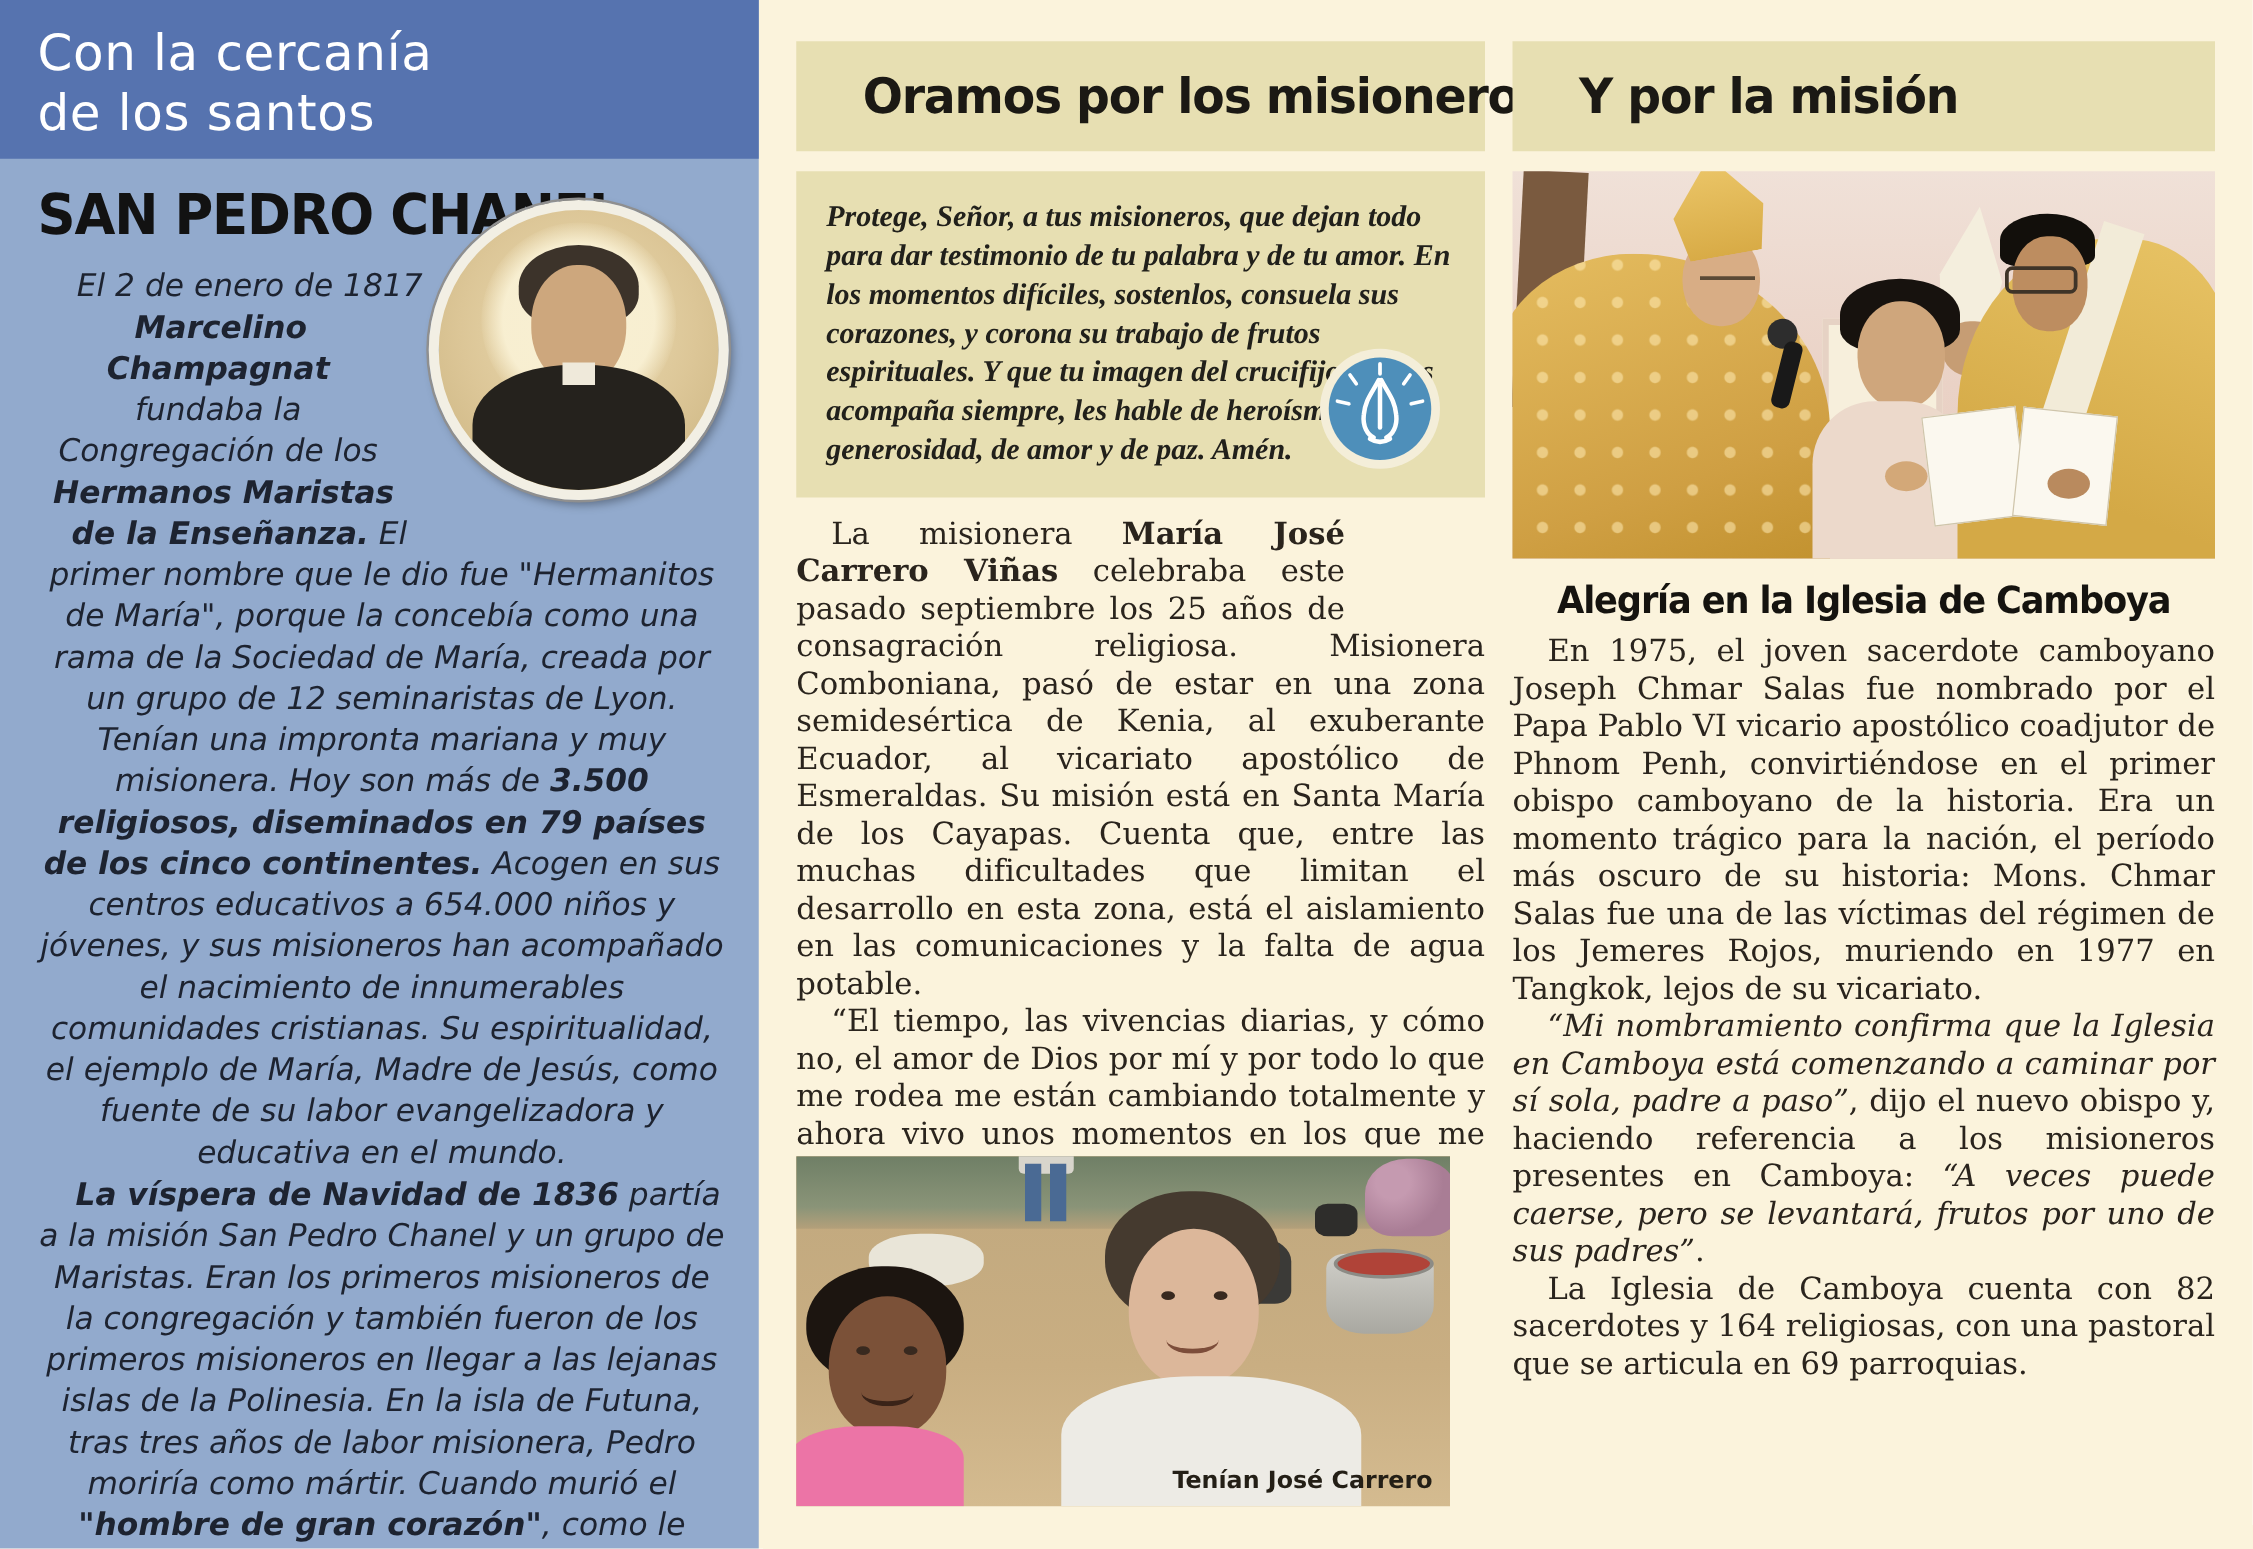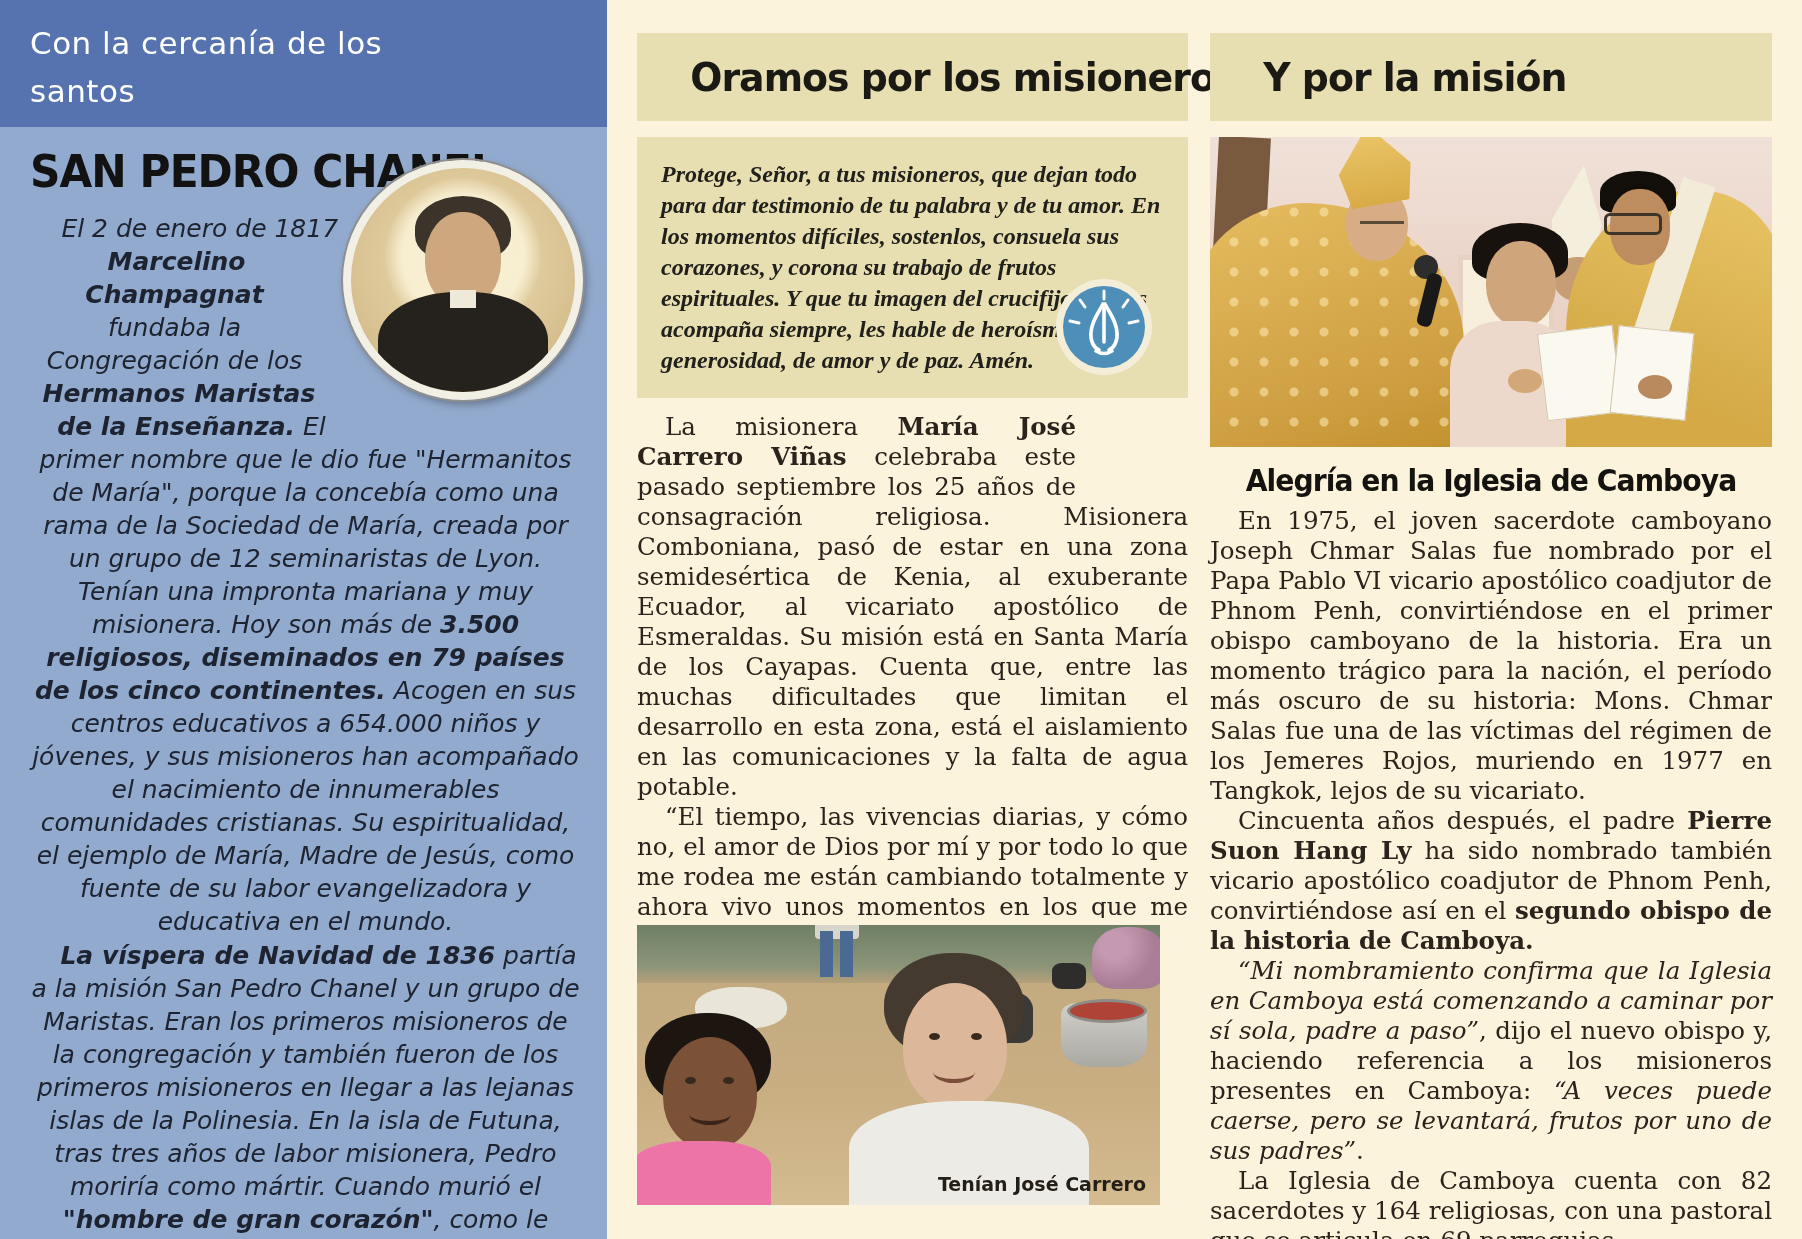--- a/index.html
+++ b/index.html
@@ -5,21 +5,21 @@
   html,body{margin:0;padding:0;}
   .page{
     position:relative; width:1802px; height:1239px; overflow:hidden;
     background:#fbf3dc;
     font-family:"DejaVu Sans", sans-serif;
   }
   
   .left-col{position:absolute;left:0;top:0;width:607px;height:1239px;background:#92aacd;}
   .banner{height:127px;background:#5673af;display:flex;align-items:center;}
   .banner-title{
-    color:#ffffff;font-size:31px;line-height:48px;font-weight:400;
+    color:#ffffff;font-size:40px;line-height:48px;font-weight:400;
     padding:6px 20px 0 30px;letter-spacing:.5px;width:380px;
   }
   .left-body{padding:10px 26px 0 30px;color:#1d2330;}
   .left-heading{
     font-size:45px;font-weight:700;color:#121212;margin:8px 0 14px 0;
     letter-spacing:-1px;transform:scaleX(.94);transform-origin:left;white-space:nowrap;
   }
   .portrait{
     float:right;width:248px;height:215px;shape-outside:ellipse(48% 52%);
     shape-margin:10px;margin:0 0 6px 14px;
@@ -251,19 +251,18 @@
       <div class="pc-book">
         <div class="pc-book-l"></div>
         <div class="pc-book-r"></div>
       </div>
       <div class="pc-hand1"></div>
       <div class="pc-hand2"></div>
     </figure>
     <div class="right-subhead">Alegría en la Iglesia de Camboya</div>
     <div class="right-article">
       <p><span>En 1975, el joven sacerdote camboyano Joseph Chmar Salas fue nombrado por el Papa Pablo VI vicario apostólico coadjutor de Phnom Penh, convirtiéndose en el primer obispo camboyano de la historia. Era un momento trágico para la nación, el período más oscuro de su historia: Mons. Chmar Salas fue una de las víctimas del régimen de los Jemeres Rojos, muriendo en 1977 en Tangkok, lejos de su vicariato.</span></p>
-      <p><span>Cincuenta años después, el padre </span><span class="b">Pierre Suon Hang Ly</span><span> ha sido nombrado también vicario apostólico coadjutor de Phnom Penh, convirtiéndose así en el </span><span class="b">segundo obispo de la historia de Camboya.</span></p>
       <p><span class="i">“Mi nombramiento confirma que la Iglesia en Camboya está comenzando a caminar por sí sola, padre a paso”</span><span>, dijo el nuevo obispo y, haciendo referencia a los misioneros presentes en Camboya: </span><span class="i">“A veces puede caerse, pero se levantará, frutos por uno de sus padres”</span><span>.</span></p>
       <p><span>La Iglesia de Camboya cuenta con 82 sacerdotes y 164 religiosas, con una pastoral que se articula en 69 parroquias.</span></p>
     </div>
   </section>
 
 </div>
 
 </body></html>

